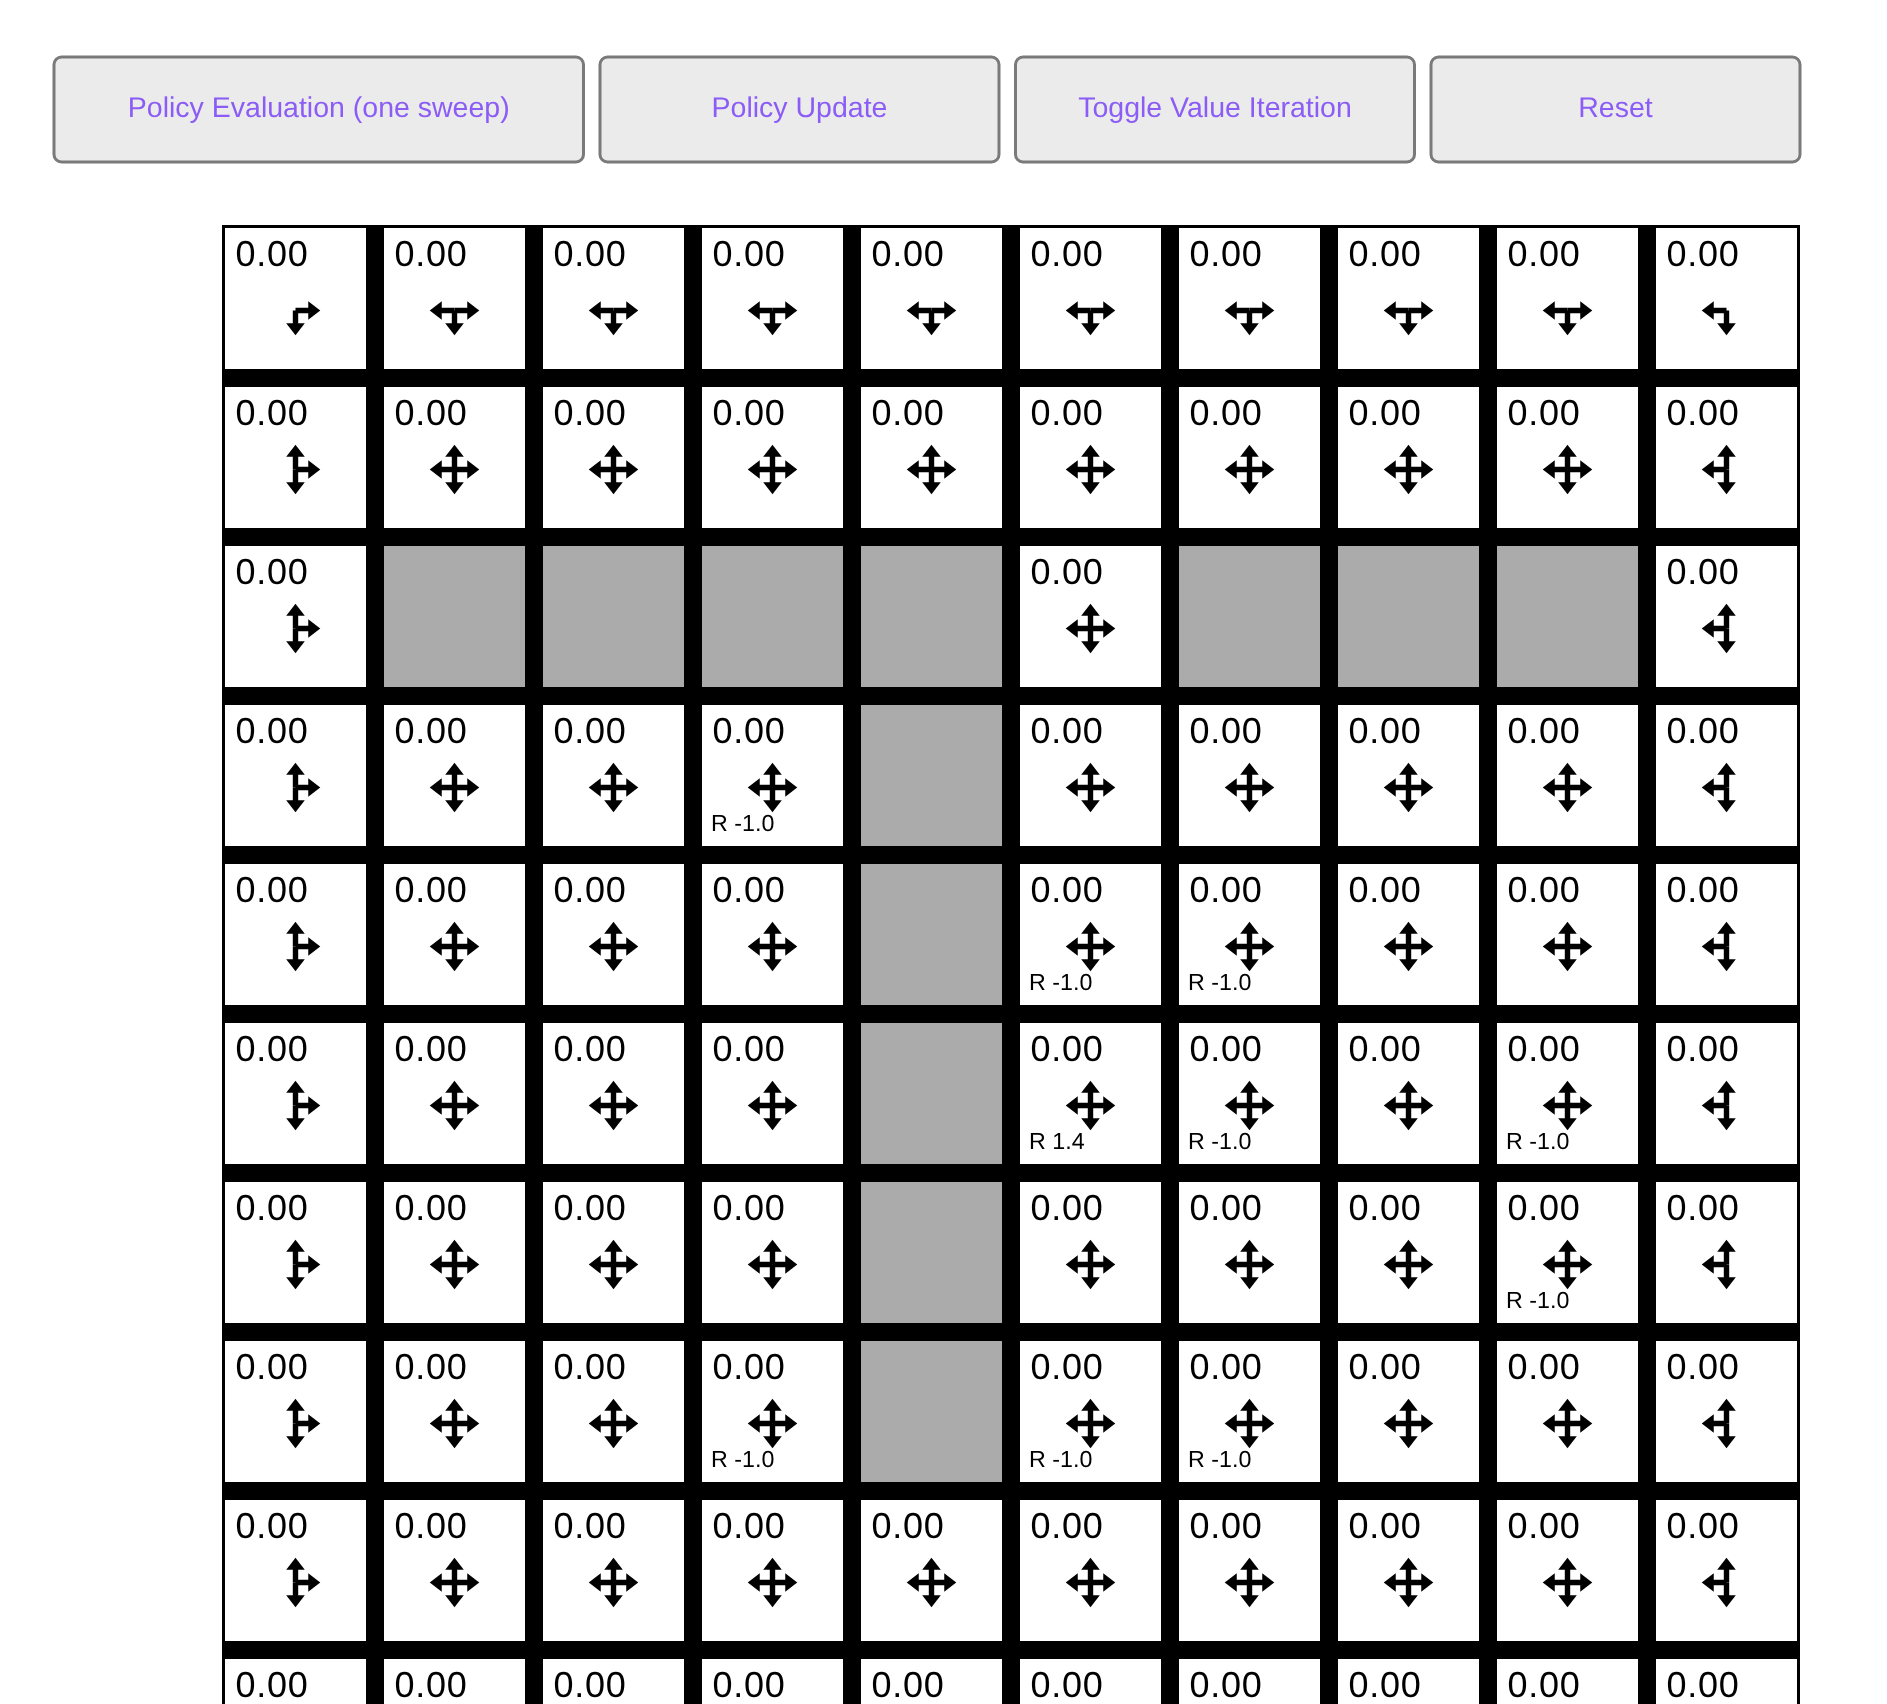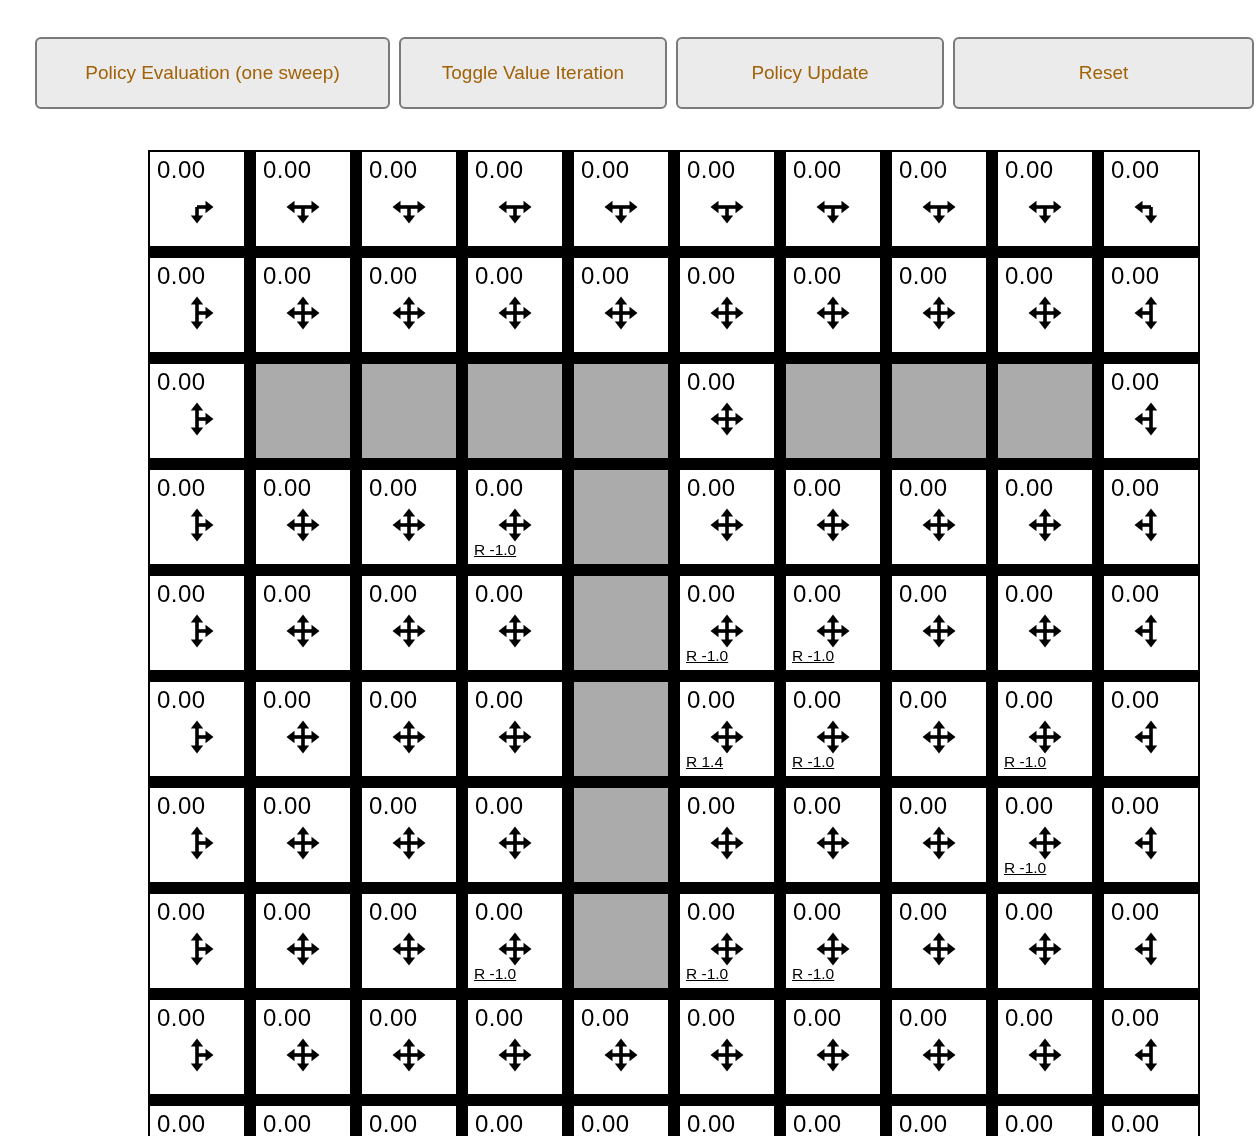--- a/index.html
+++ b/index.html
@@ -4,51 +4,51 @@
 <style>
   html,body{margin:0;padding:0;}
   body{
     width:1258px;height:1136px;position:relative;
     background:#ffffff;font-family:"Liberation Sans",sans-serif;color:#000;
     overflow:hidden;
   }
   .toolbar{position:absolute;left:35px;top:37px;display:flex;gap:9px;}
   .btn{
     height:72px;background:#ebebeb;border:2px solid #7a7a7a;border-radius:6px;
-    font-family:"Liberation Sans",sans-serif;font-size:19px;color:#a16207;
+    font-family:"Liberation Sans",sans-serif;font-size:19px;color:#8b5cf6;
     display:flex;align-items:center;justify-content:center;cursor:pointer;
   }
   .btn-1{width:355px;}
   .btn-2{width:268px;}
   .btn-3{width:268px;}
-  .btn-4{width:301px;}
+  .btn-4{width:248px;}
   .grid{
     position:absolute;left:148px;top:150px;
     display:grid;grid-template-columns:repeat(10,94px);grid-auto-rows:94px;
     gap:12px;padding:2px;background:#000;
   }
   .cell{background:#fff;position:relative;}
   .cell.wall{background:#ababab;}
   .val{
     position:absolute;top:5px;left:7px;font-size:24px;line-height:1.1;
     letter-spacing:0.5px;
   }
   .arrows{
     position:absolute;left:50%;top:58%;width:48px;height:48px;
     transform:translate(-50%,-50%);
   }
-  .reward{position:absolute;bottom:5px;left:6px;font-size:15.5px;text-decoration:underline;}
+  .reward{position:absolute;bottom:5px;left:6px;font-size:15.5px;}
 </style>
 </head>
 <body>
 
 <div class="toolbar">
   <button class="btn btn-1">Policy Evaluation (one sweep)</button>
+  <button class="btn btn-2">Policy Update</button>
   <button class="btn btn-3">Toggle Value Iteration</button>
-  <button class="btn btn-2">Policy Update</button>
   <button class="btn btn-4">Reset</button>
 </div>
 
 <div class="grid" id="grid">
     <div class="cell">
       <div class="val">0.00</div>
       <svg viewBox="-24 -24 48 48" class="arrows">
         <g transform="rotate(90)">
           <line x1="0" y1="0" x2="0" y2="-10" stroke="#000000" stroke-width="3.6"></line>
           <polygon points="-6.2,-8.5 6.2,-8.5 0,-16.5" fill="#000000"></polygon>

